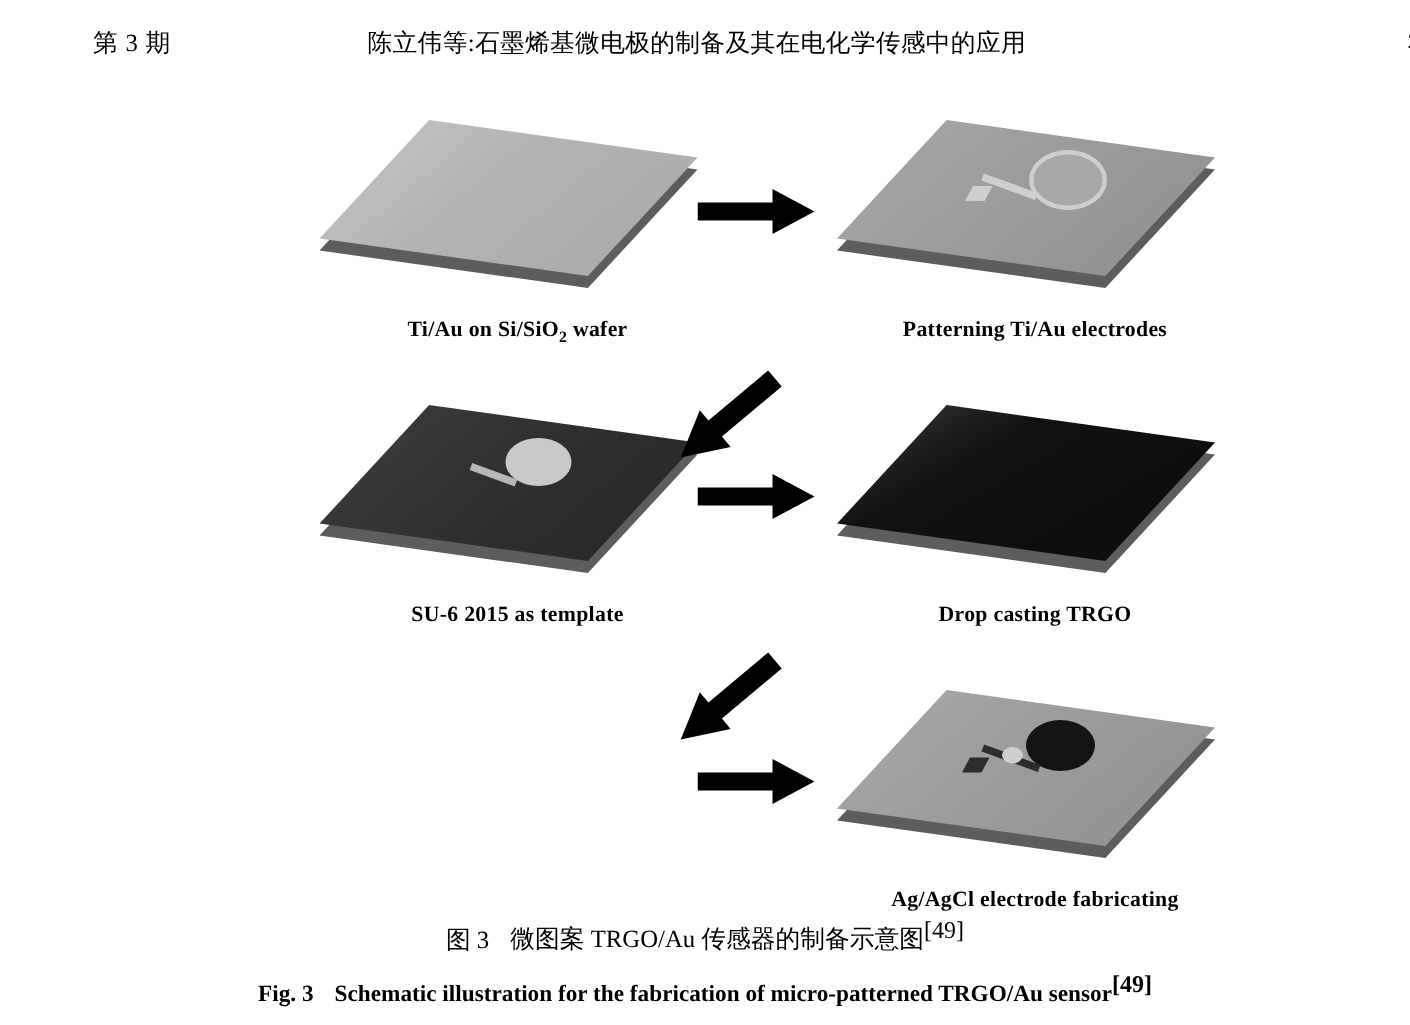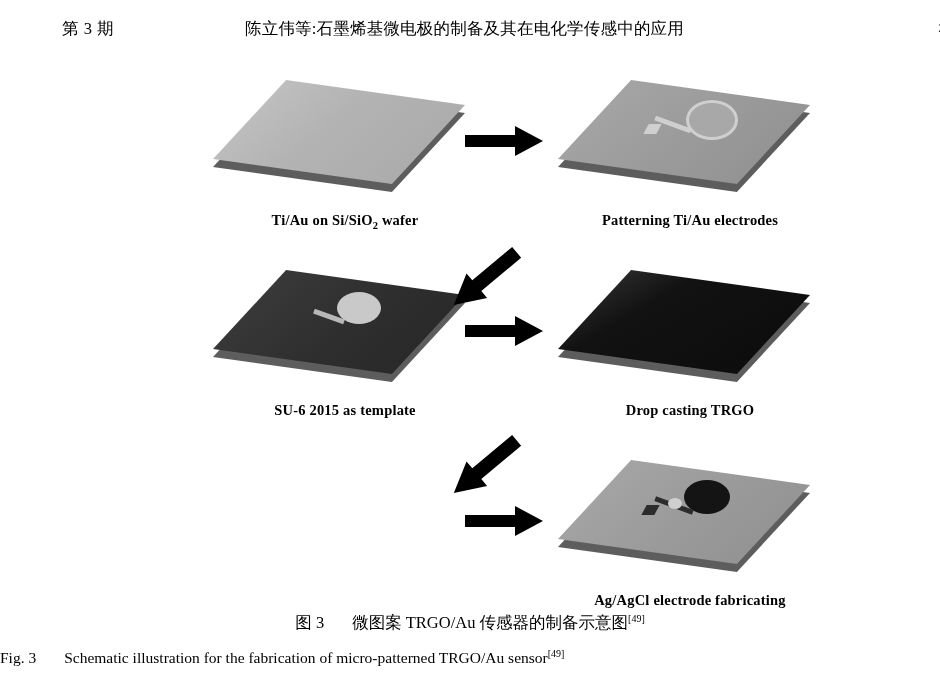--- a/index.html
+++ b/index.html
@@ -177,29 +177,30 @@
     width: 940px;
     text-align: center;
     font-size: 16.5px;
     white-space: nowrap;
   }
   .figcap-en {
     position: absolute;
     top: 648px;
     left: 0;
     width: 940px;
-    text-align: left;
+    text-align: center;
     font-size: 15.5px;
     white-space: nowrap;
+    font-weight: bold;
   }
   .figcap-cn .lbl, .figcap-en .lbl {
-    margin-right: 28px;
+    margin-right: 14px;
   }
   .supref {
-    font-size: 10px;
+    font-size: 16px;
     vertical-align: super;
   }
 </style>
 </head>
 <body>
 
 <div class="header">
   <div class="header-left">第 3 期</div>
   <div class="header-center">陈立伟等:石墨烯基微电极的制备及其在电化学传感中的应用</div>
   <div class="header-right">289</div>

